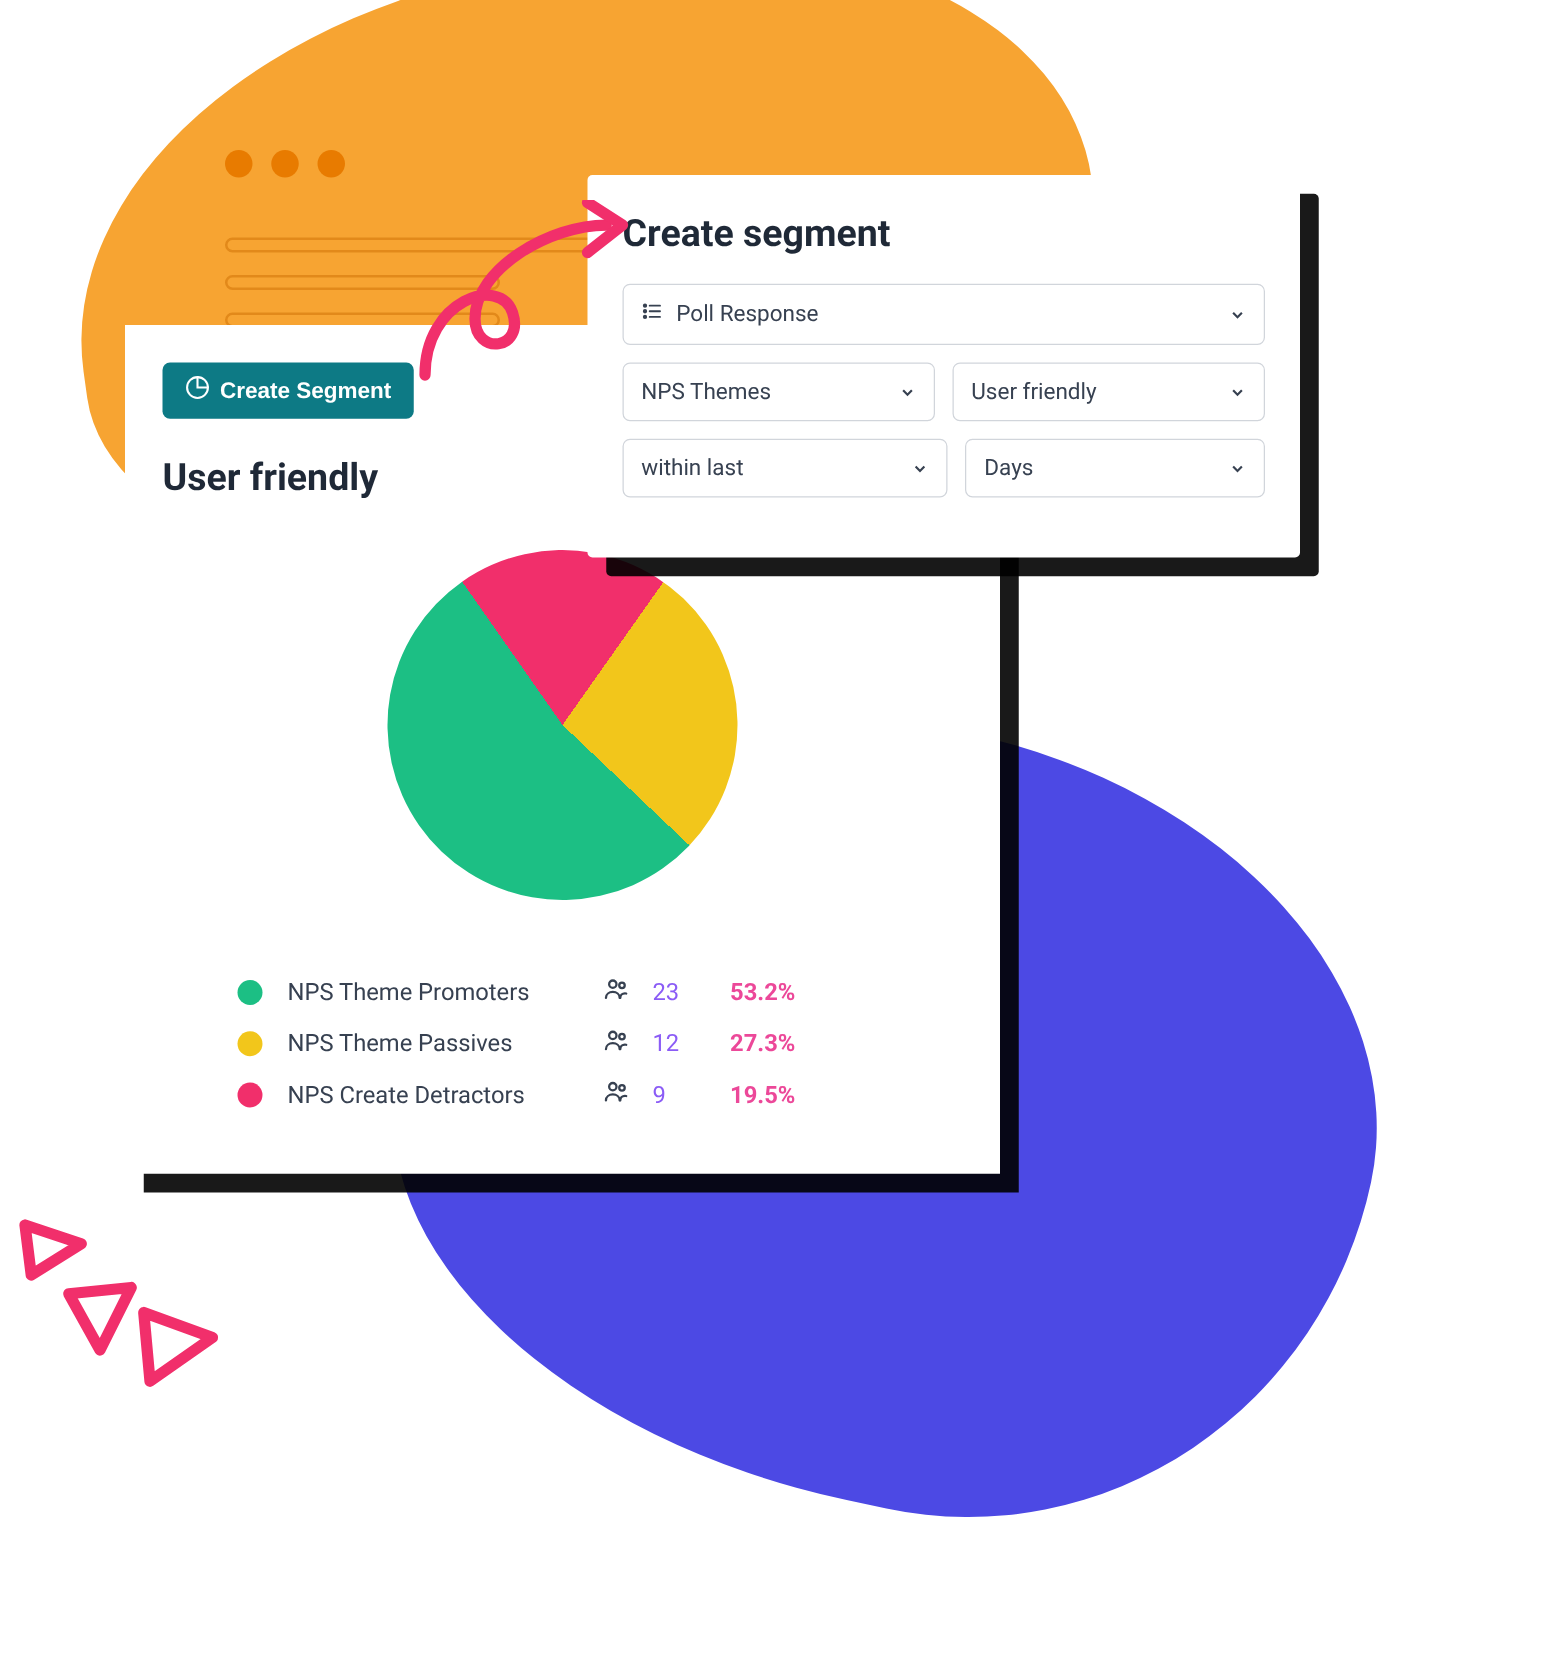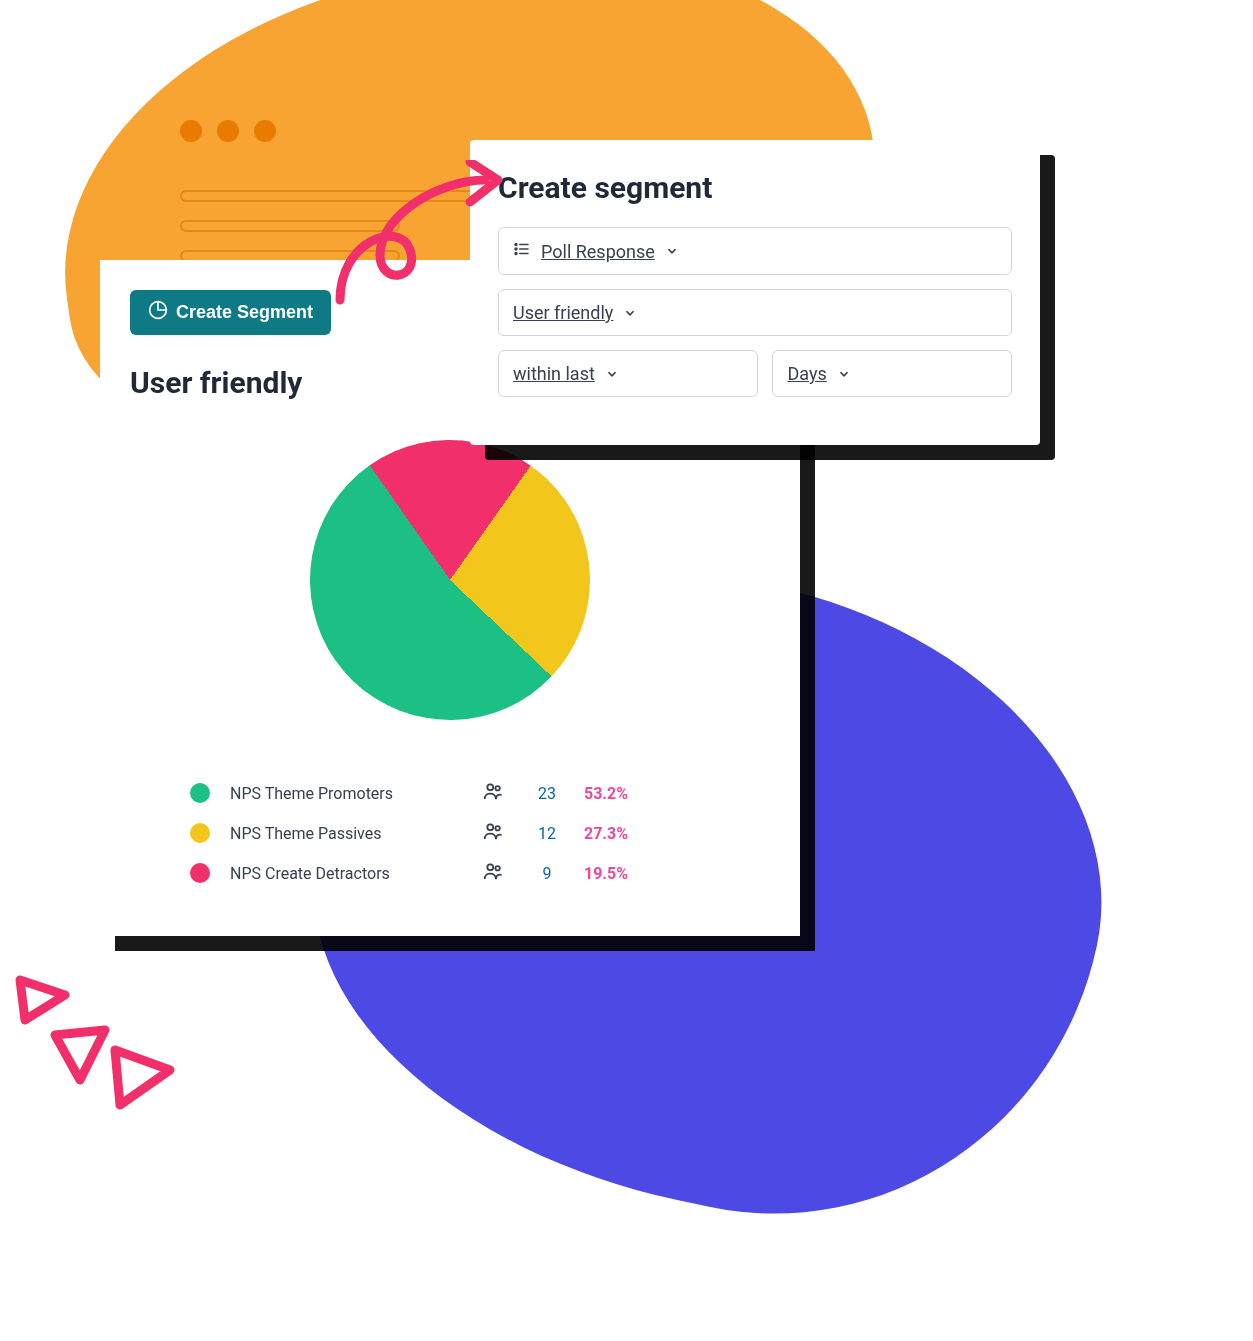--- a/index.html
+++ b/index.html
@@ -143,28 +143,28 @@
       display: flex;
       flex-direction: column;
       gap: 14px;
       padding: 0 20px 0 60px;
     }
     .legend-row {
       display: grid;
       grid-template-columns: 28px 240px 28px 50px 80px;
       align-items: center;
       gap: 12px;
-      font-size: 16px;
+      font-size: 19px;
       color: #374151;
     }
     .legend-dot {
       width: 20px; height: 20px; border-radius: 50%;
     }
     .legend-users-icon svg { width: 22px; height: 22px; stroke: #374151; }
-    .legend-count { color: #0369a1; text-align: center; }
+    .legend-count { color: #8b5cf6; }
     .legend-pct { font-weight: 700; color: #ec4899; }
 
     
     .card-panel {
       position: absolute;
       top: 140px;
       left: 470px;
       width: 570px;
       background: #fff;
       border-radius: 4px;
@@ -179,30 +179,30 @@
       margin-bottom: 22px;
     }
     .select-row {
       display: flex;
       gap: 14px;
       margin-bottom: 14px;
     }
     .select {
       display: flex;
       align-items: center;
+      justify-content: space-between;
       gap: 10px;
       border: 1px solid #D1D5DB;
       border-radius: 6px;
       padding: 12px 14px;
       font-size: 18px;
       color: #374151;
       background: #fff;
       cursor: pointer;
       flex: 1;
-      text-decoration: underline;
     }
     .select .left { display: flex; align-items: center; gap: 10px; }
     .select svg.cd { width: 14px; height: 14px; stroke: #374151; }
     .select .list-icon svg { width: 18px; height: 18px; stroke: #374151; }
     .select .blue-dot {
       width: 14px; height: 14px; border-radius: 50%;
       background: #2457D6;
     }
   </style>
 </head>
@@ -317,20 +317,26 @@
         <span>Poll Response</span>
       </span>
       <svg class="cd" viewBox="0 0 24 24" fill="none" stroke="currentColor" stroke-width="3">
           <polyline points="6 9 12 15 18 9"></polyline>
         </svg>
     </div>
   </div>
 
   <div class="select-row">
     <div class="select">
+      <span>NPS Themes</span>
+      <svg class="cd" viewBox="0 0 24 24" fill="none" stroke="currentColor" stroke-width="3">
+          <polyline points="6 9 12 15 18 9"></polyline>
+        </svg>
+    </div>
+    <div class="select">
       <span>User friendly</span>
       <svg class="cd" viewBox="0 0 24 24" fill="none" stroke="currentColor" stroke-width="3">
           <polyline points="6 9 12 15 18 9"></polyline>
         </svg>
     </div>
   </div>
 
   <div class="select-row">
     <div class="select" style="flex:1.1">
       <span>within last</span>

